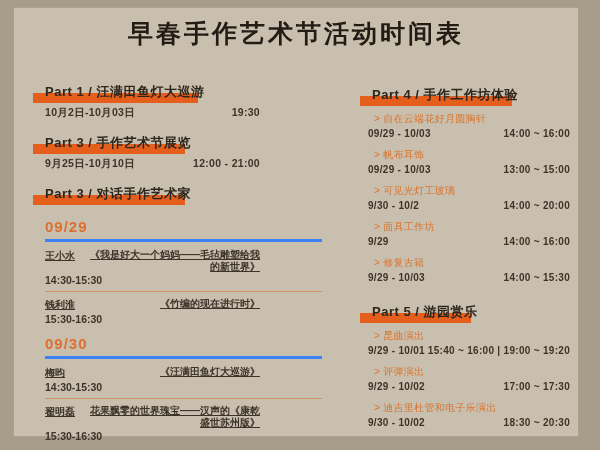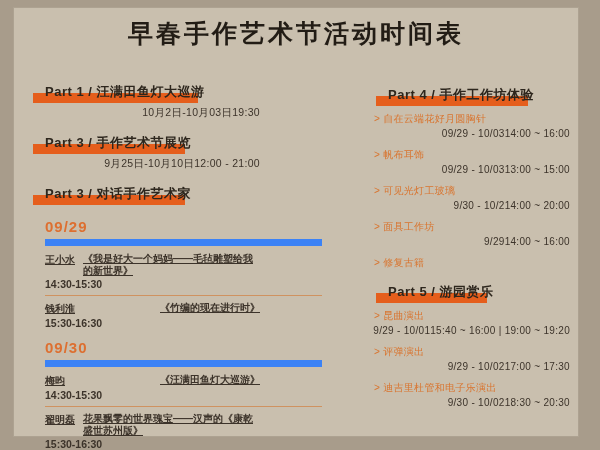--- a/index.html
+++ b/index.html
@@ -21,32 +21,32 @@
     color:#221c15;letter-spacing:3px;margin:0;
   }
   
   .col-left{position:absolute;left:32px;top:75px;width:277px;}
   .col-right{position:absolute;left:355px;top:78px;width:202px;}
   
   .part-header{position:relative;display:inline-block;font-size:13px;font-weight:bold;color:#2d261d;line-height:15px;margin-bottom:7px;}
   .part-header .bar{position:absolute;left:-12px;right:6px;bottom:-4px;height:10px;background:#e55e1c;z-index:0;}
   .part-header .txt{position:relative;z-index:1;letter-spacing:.5px;text-align:right;}
   
-  .dt-row{display:flex;justify-content:flex-end;font-size:10.5px;font-weight:normal;color:#3c332a;letter-spacing:.3px;}
+  .dt-row{display:flex;justify-content:space-between;font-size:10.5px;font-weight:bold;color:#3c332a;letter-spacing:.3px;}
   .col-left .dt-row{margin:0 62px 13px 0;}
   
-  .day{font-size:15px;font-weight:bold;color:#dd6f30;letter-spacing:1px;padding-bottom:4px;border-bottom:7px solid #3b82f6;margin:10px 0 7px 0;}
+  .day{font-size:15px;font-weight:bold;color:#dd6f30;letter-spacing:1px;padding-bottom:4px;border-bottom:3px solid #3b82f6;margin:10px 0 7px 0;}
   .talk{margin:0 62px 3px 0;}
   .talk-main{display:flex;justify-content:space-between;align-items:flex-start;font-size:10px;color:#3c332a;text-decoration:underline;}
   .talk-main .speaker{font-weight:bold;white-space:nowrap;margin-right:8px;}
-  .talk-main .ttl{text-align:left;font-weight:bold;line-height:12px;}
+  .talk-main .ttl{text-align:right;font-weight:bold;line-height:12px;}
   .talk-time{font-size:10.5px;font-weight:bold;color:#3c332a;margin-top:1px;}
   .sep{border-top:1px solid #cf9260;margin:5px 0 6px 0;}
   
-  .col-right .part-header{margin-left:20px;margin-bottom:10px;}
+  .col-right .part-header{margin-left:4px;margin-bottom:10px;}
   .item-name{font-size:10px;font-weight:normal;color:#d9742e;margin:0 0 2px 6px;letter-spacing:.3px;}
   .col-right .dt-row{margin:0 0 9px 0;font-size:10px;}
   .gap{height:10px;}
 </style>
 </head>
 <body>
 
 <div class="stage">
   <div class="poster">
 
@@ -146,20 +146,24 @@
         <span>14:00 ~ 20:00</span>
       </div>
 
       <div class="item-name">&gt; 面具工作坊</div>
       <div class="dt-row">
         <span>9/29</span>
         <span>14:00 ~ 16:00</span>
       </div>
 
       <div class="item-name">&gt; 修复古籍</div>
+      <div class="dt-row">
+        <span>9/29 - 10/03</span>
+        <span>14:00 ~ 15:30</span>
+      </div>
 
       <div class="gap"></div>
 
       <div class="part-header">
         <span class="bar"></span>
         <span class="txt">Part 5 / 游园赏乐</span>
       </div>
 
       <div class="item-name">&gt; 昆曲演出</div>
       <div class="dt-row">

